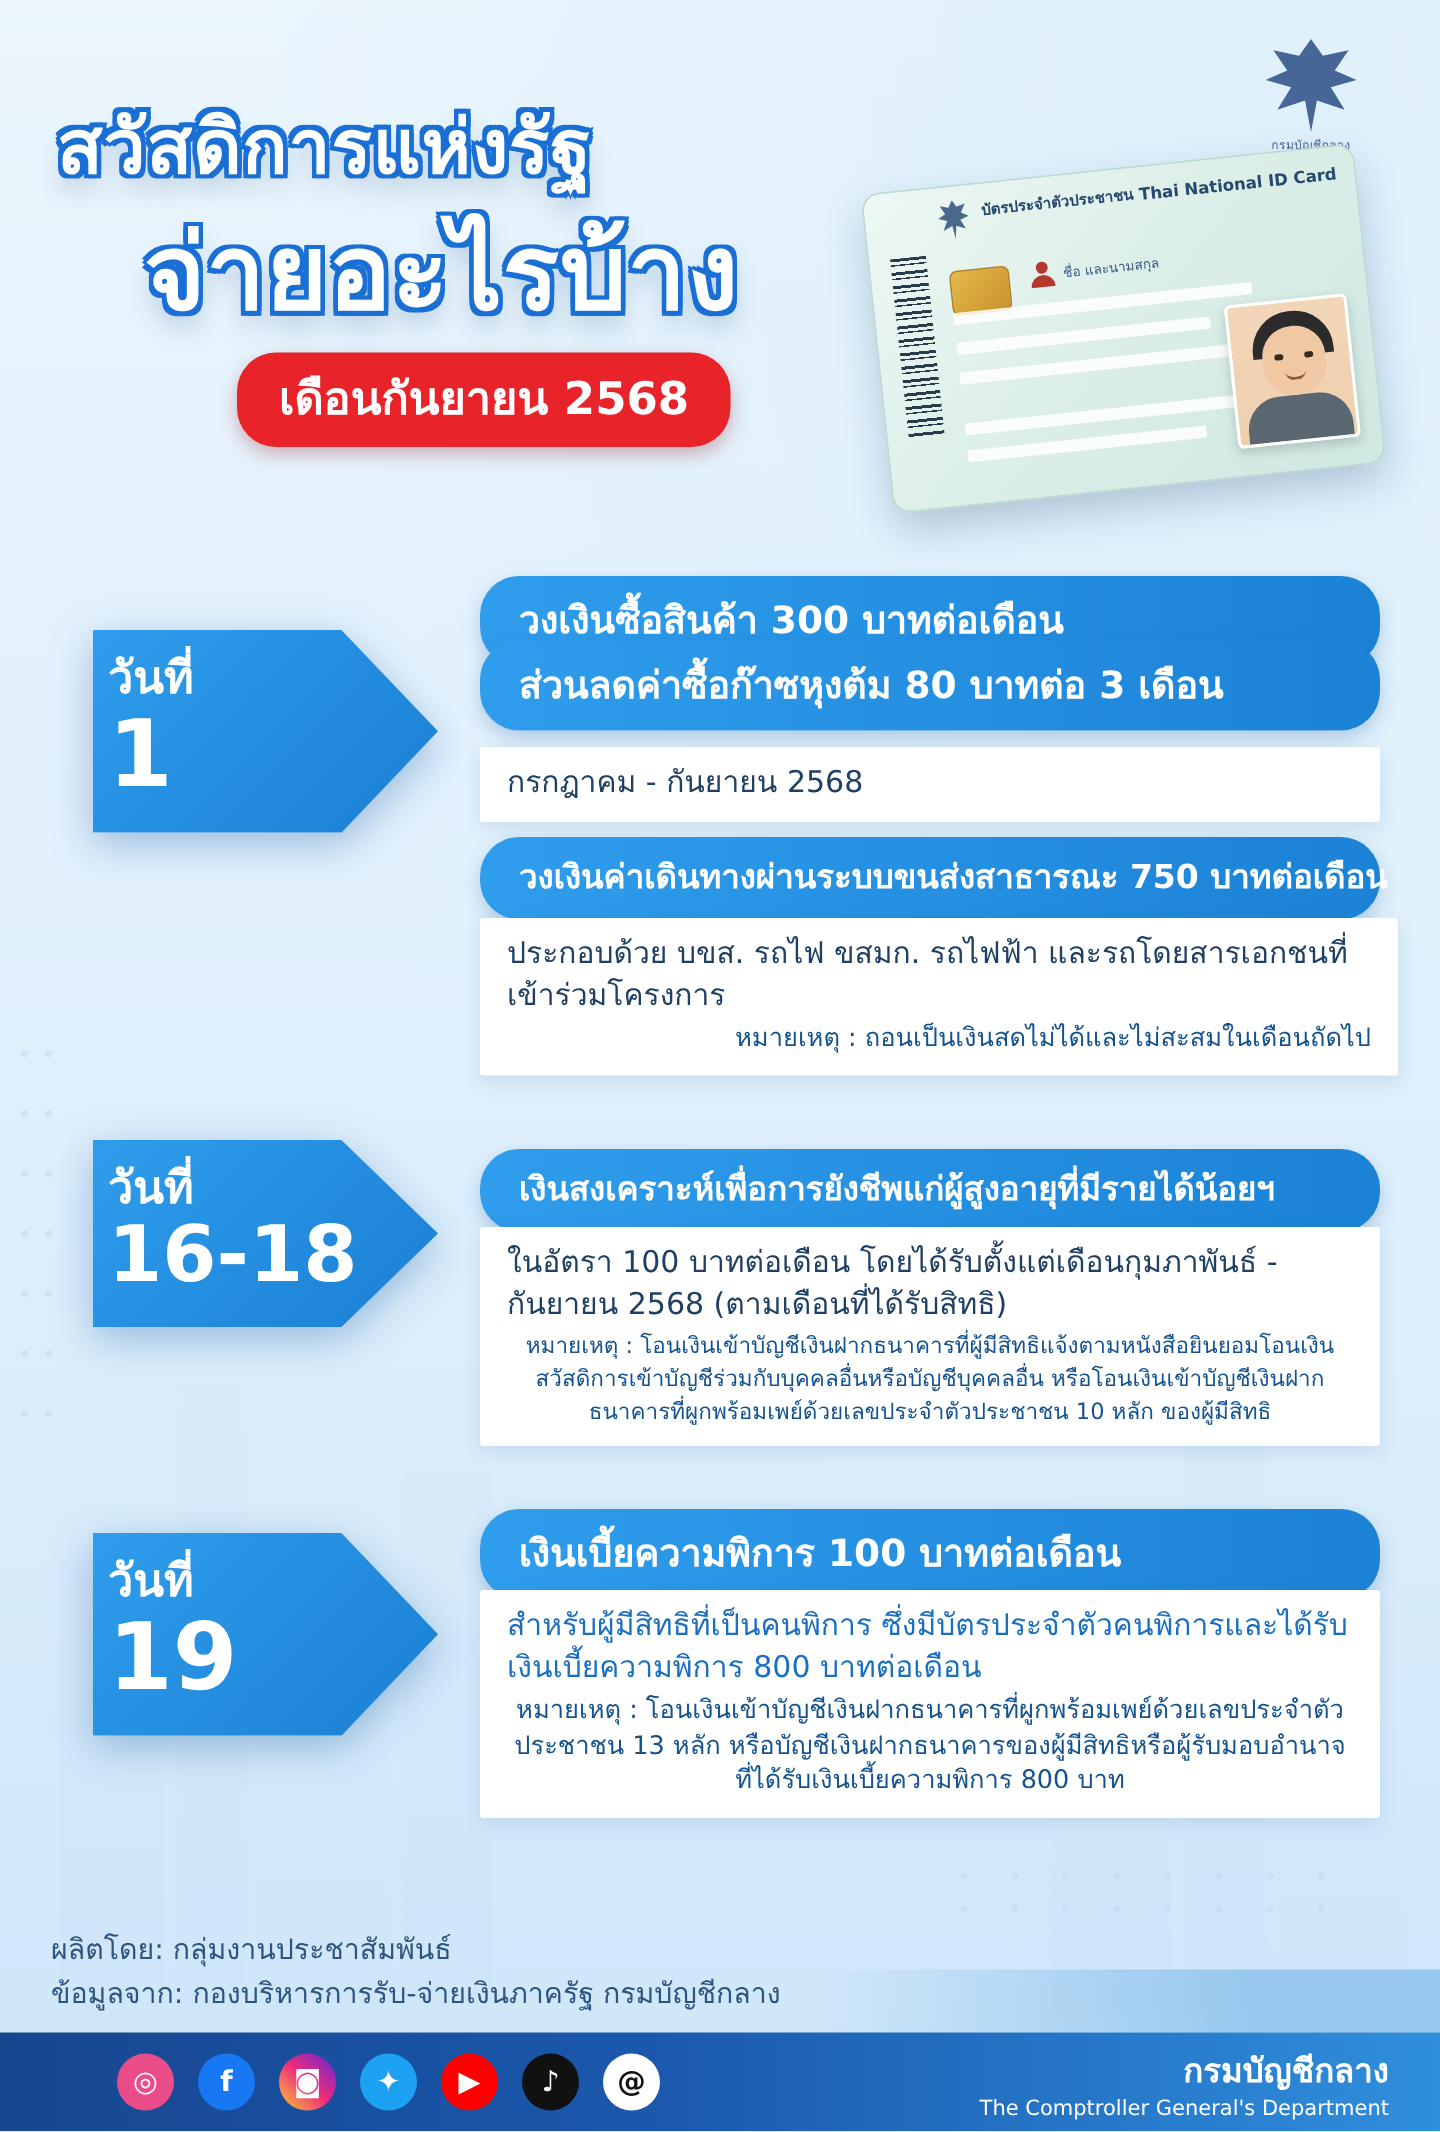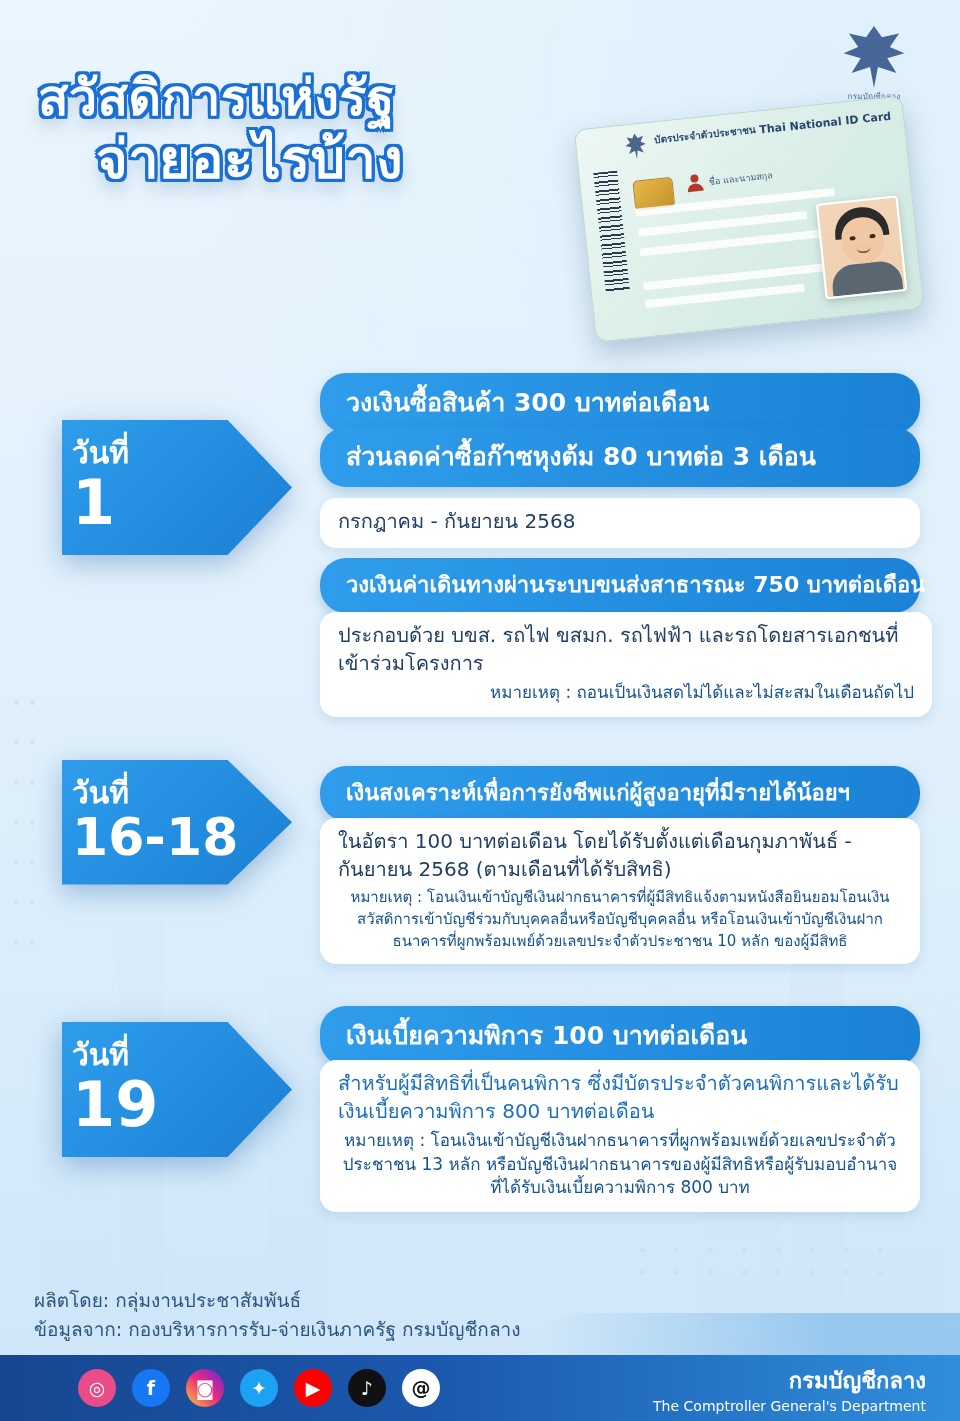--- a/index.html
+++ b/index.html
@@ -34,21 +34,21 @@
     font-weight: 700;
     color: #ffffff;
     letter-spacing: .5px;
     line-height: 1.05;
     text-shadow:
       -3px -3px 0 #1a6fd4, 3px -3px 0 #1a6fd4, -3px 3px 0 #1a6fd4, 3px 3px 0 #1a6fd4,
       0 3px 0 #1a6fd4, 3px 0 0 #1a6fd4, 0 -3px 0 #1a6fd4, -3px 0 0 #1a6fd4,
       0 10px 16px rgba(20,70,130,.28);
   }
   .title-line1 { font-size: 50px; }
-  .title-line2 { font-size: 54px; margin-left: 58px; margin-top: 7px; }
+  .title-line2 { font-size: 70px; margin-left: 58px; margin-top: 21px; }
   .title-badge {
     display: inline-block;
     margin: 16px 0 0 120px;
     background: #e8232a;
     color: #fff;
     font-size: 30px; font-weight: 700;
     padding: 7px 28px 9px;
     border-radius: 26px;
     box-shadow: 0 5px 12px rgba(150,20,25,.3);
   }
@@ -129,21 +129,21 @@
     border-radius: 26px;
     padding: 9px 26px 11px;
     font-size: 25px; font-weight: 700;
     box-shadow: 0 5px 12px rgba(25,90,160,.25);
     white-space: nowrap;
   }
   .bar.sm { font-size: 22px; }
   .panel {
     position: absolute;
     background: #ffffff;
-    border-radius: 16px;
+    border-radius: 2px;
     box-shadow: 0 4px 12px rgba(30,80,140,.12);
     padding: 10px 18px 12px;
     color: #1f3f63;
     font-size: 20px;
     line-height: 1.38;
   }
   .panel .note {
     color: #15538f;
     text-align: right;
     font-size: 17px;
@@ -233,20 +233,21 @@
 
   <div class="header">
     <div class="emblem">
       <div class="g"></div>
       <div class="cap">กรมบัญชีกลาง</div>
     </div>
 
     <div class="title-wrap">
       <div class="title-line1">สวัสดิการแห่งรัฐ</div>
       <div class="title-line2">จ่ายอะไรบ้าง</div>
+      <div class="title-badge">เดือนกันยายน 2568</div>
     </div>
 
     <div class="idcard">
       <div class="card-body">
         <div class="card-garuda"></div>
         <div class="card-th">บัตรประจำตัวประชาชน</div>
         <div class="card-en">Thai National ID Card</div>
         <div class="barcode"></div>
         <div class="chip"></div>
         <div class="person-ico"></div>
@@ -268,21 +269,21 @@
     </div>
   </div>
 
   <div class="arrow" style="left:62px; top:420px;">
     <div class="shape">
       <div class="lbl">วันที่</div>
       <div class="num">1</div>
     </div>
   </div>
 
-  <div class="bar" style="left:320px; top:373px; width:600px;">วงเงินซื้อสินค้า 300 บาทต่อเดือน</div>
+  <div class="bar" style="left:320px; top:384px; width:600px;">วงเงินซื้อสินค้า 300 บาทต่อเดือน</div>
 
   <div class="bar" style="left:320px; top:427px; width:600px;">ส่วนลดค่าซื้อก๊าซหุงต้ม 80 บาทต่อ 3 เดือน</div>
   <div class="panel" style="left:320px; top:498px; width:600px;">กรกฎาคม - กันยายน 2568</div>
 
   <div class="bar sm" style="left:320px; top:558px; width:600px;">วงเงินค่าเดินทางผ่านระบบขนส่งสาธารณะ 750 บาทต่อเดือน</div>
   <div class="panel" style="left:320px; top:612px; width:612px;">
     <div>ประกอบด้วย บขส. รถไฟ ขสมก. รถไฟฟ้า และรถโดยสารเอกชนที่เข้าร่วมโครงการ</div>
     <div class="note">หมายเหตุ : ถอนเป็นเงินสดไม่ได้และไม่สะสมในเดือนถัดไป</div>
   </div>
 

